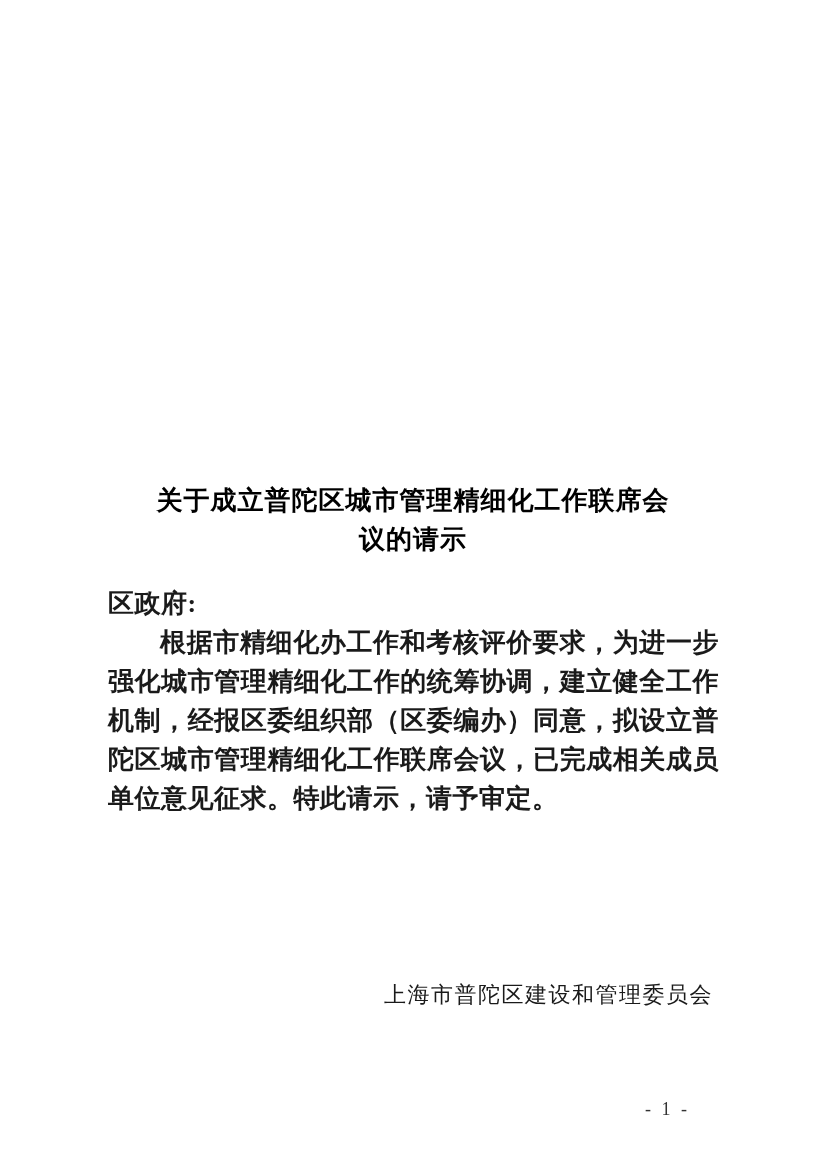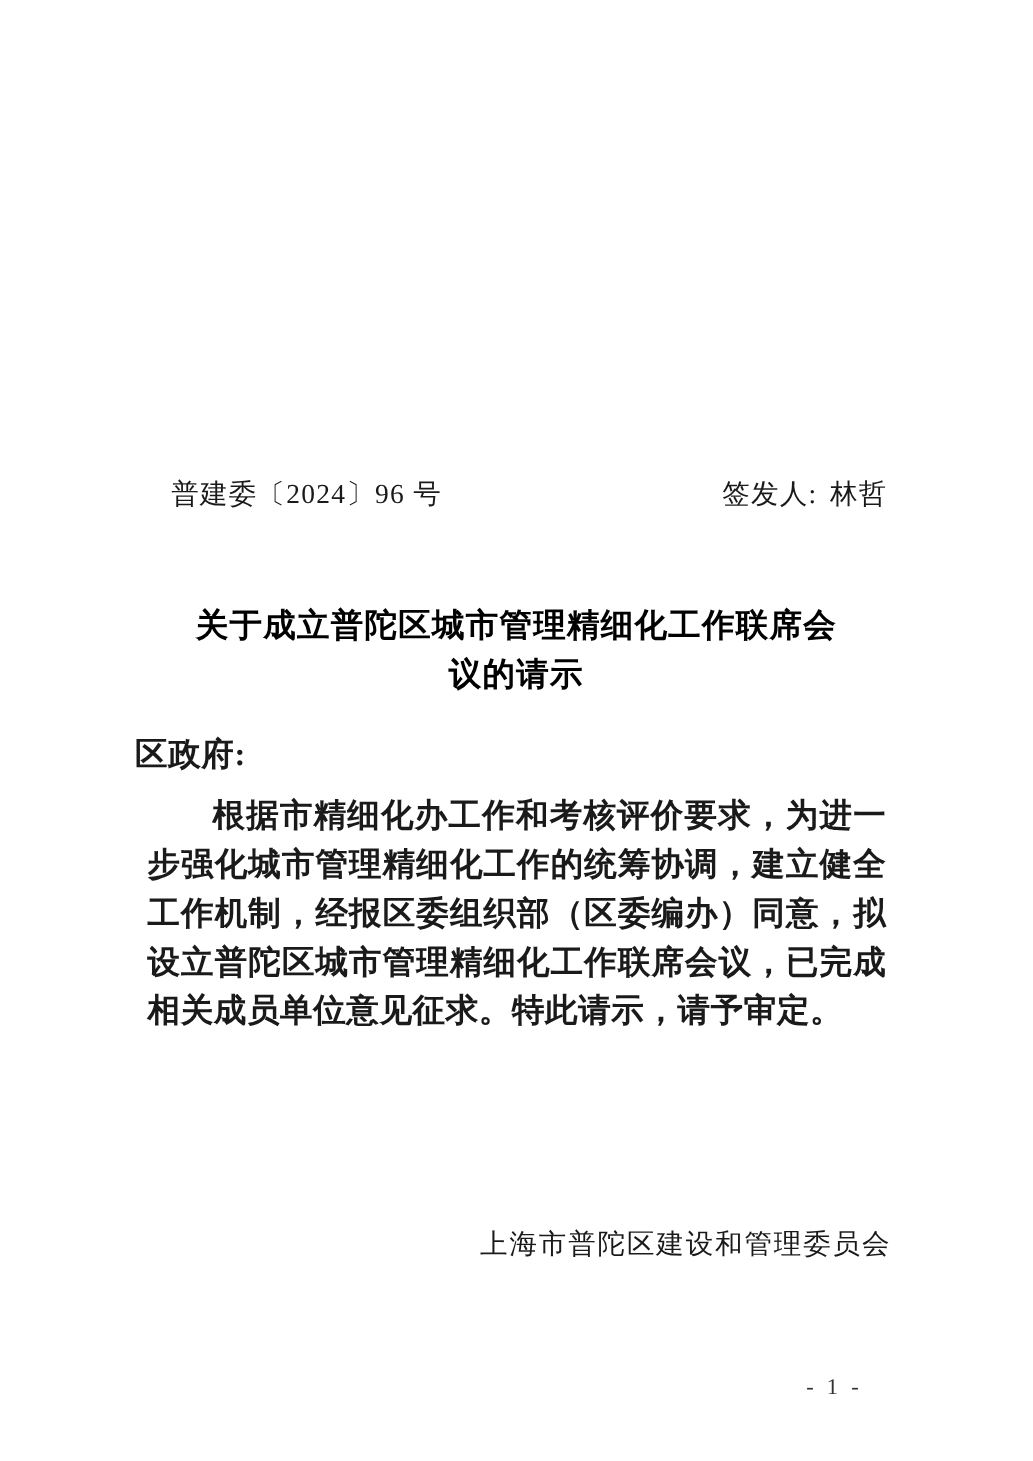--- a/index.html
+++ b/index.html
@@ -56,21 +56,21 @@
     right: 107px;
     font-size: 26px;
     line-height: 39px;
     letter-spacing: 0.5px;
     font-weight: bold;
   }
   .salutation {
     margin: 0;
   }
   .paragraph {
-    margin: 10px;
+    margin: 0;
     text-indent: 2em;
     text-align: justify;
     text-justify: inter-character;
   }
   .signature {
     position: absolute;
     top: 895px;
     right: 113px;
     text-align: center;
     font-size: 22px;
@@ -93,27 +93,20 @@
     letter-spacing: 3px;
     color: #333333;
     white-space: pre;
   }
 </style>
 </head>
 <body>
 
 <div class="page">
 
-  <div class="docnum-row">
-    <span>普建委〔2024〕96 号</span>
-    <span class="issuer">
-      <span>签发人:</span>
-      <span>林哲</span>
-    </span>
-  </div>
 
   <h1 class="doc-title">
     <span>关于成立普陀区城市管理精细化工作联席会</span>
     <span>议的请示</span>
   </h1>
 
   <div class="doc-body">
     <p class="salutation">区政府:</p>
     <p class="paragraph">根据市精细化办工作和考核评价要求，为进一步强化城市管理精细化工作的统筹协调，建立健全工作机制，经报区委组织部（区委编办）同意，拟设立普陀区城市管理精细化工作联席会议，已完成相关成员单位意见征求。特此请示，请予审定。</p>
   </div>

